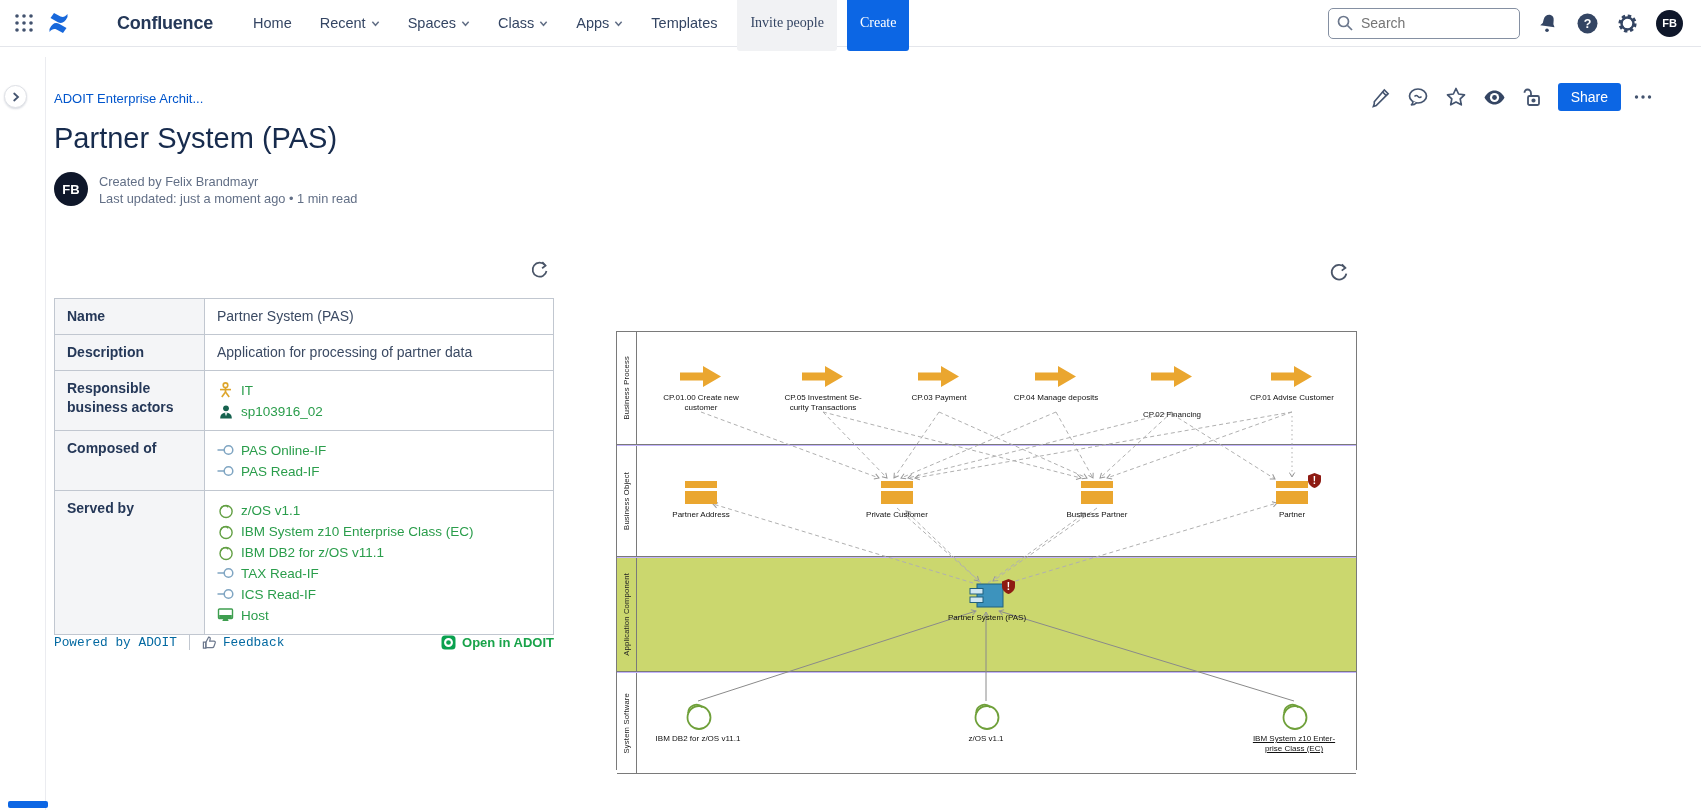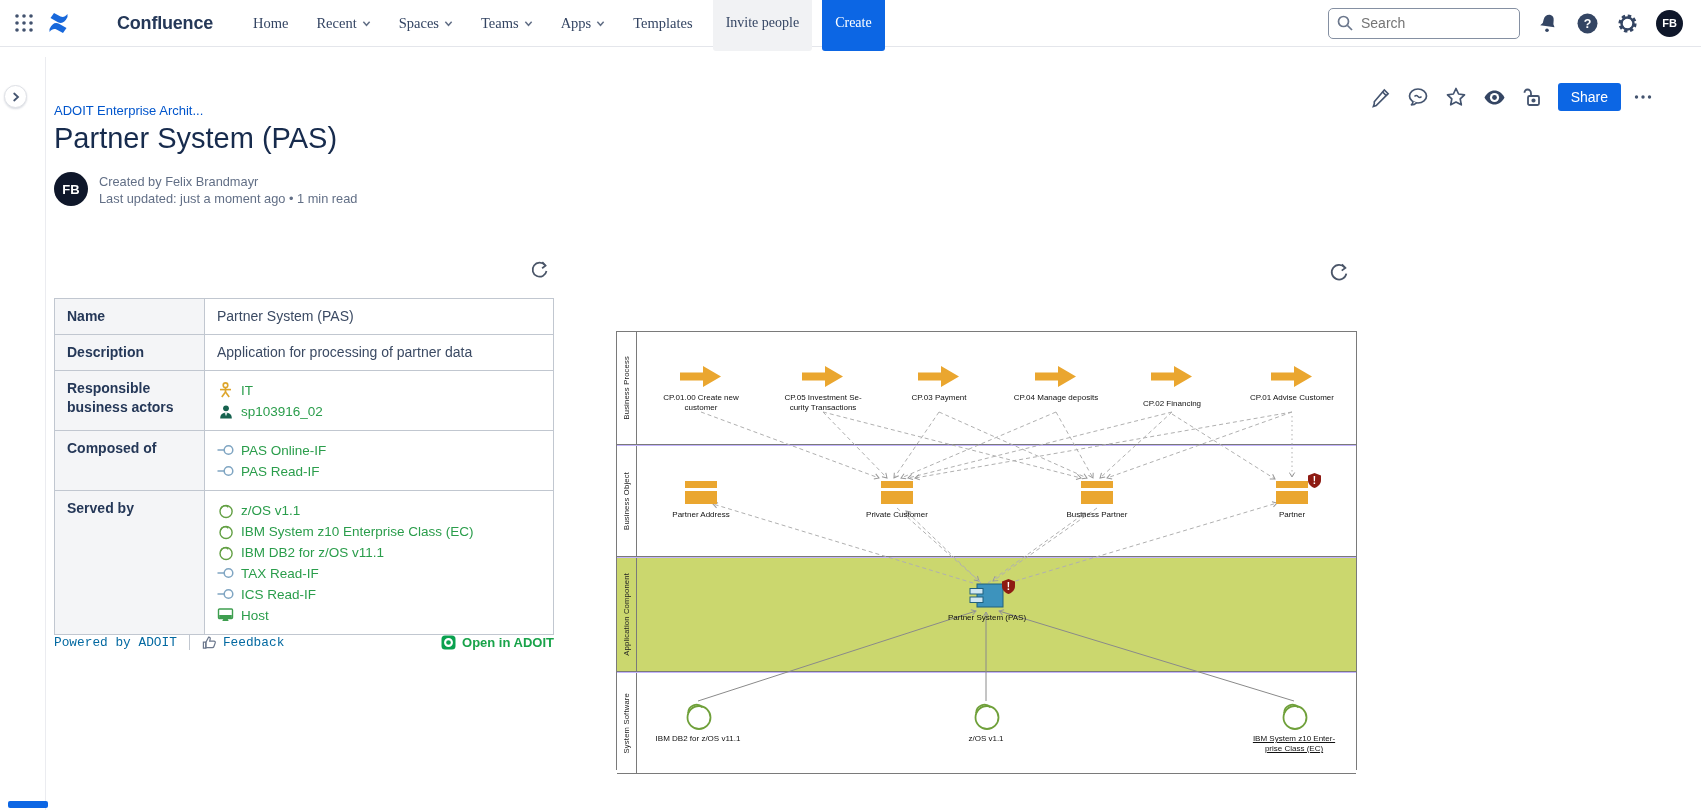--- a/index.html
+++ b/index.html
@@ -9,41 +9,41 @@
   
   .topnav { position:absolute; top:0; left:0; width:1701px; height:47px; background:#fff;
     border-bottom:1px solid #E4E6EB; display:flex; align-items:center; justify-content:space-between; z-index:30;}
   .nav-left { display:flex; align-items:center; height:100%; }
   .icon-btn { border:none; background:none; cursor:pointer; display:flex; align-items:center; justify-content:center; }
   .grid-btn { width:32px; height:32px; margin-left:8px; border-radius:4px;}
   .logo { display:flex; align-items:center; margin-left:6px; margin-right:26px;gap:39px;}
   .logo-word { font-size:18px; font-weight:700; color:#253858; margin-left:7px; letter-spacing:-.2px;}
   .nav-menu { display:flex; align-items:center; height:100%; }
   .nav-item { display:flex; align-items:center; gap:5px; padding:0 14px; height:100%;
-    font-size:14.5px; color:#344563; cursor:pointer; background:none; border:none; font-family:Liberation Serif, serif;}
+    font-size:14.5px; color:#344563; cursor:pointer; background:none; border:none; font-family:Liberation Sans, sans-serif;}
   .btn { border:none; border-radius:3px; font-size:14px; font-family:Liberation Serif, serif; cursor:pointer; padding:20px 13px; }
   .btn-subtle { background:#F1F2F4; color:#344563; margin-left:6px; }
   .btn-primary { background:#0C66E4; color:#fff; font-weight:500; margin-left:10px; }
   .nav-right { display:flex; align-items:center; gap:17px; padding-right:18px; }
   .searchbox { position:relative; width:192px; height:31px; }
   .searchbox input { width:100%; height:100%; border:1px solid #8590A2; border-radius:5px;
     padding:0 8px 0 32px; font-size:14px; color:#344563; font-family:inherit; background:#fff;}
   .searchbox .mag { position:absolute; left:8px; top:6px; }
   .avatar { width:27px; height:27px; border-radius:50%; background:#0f172a; color:#fff;
     font-size:11px; font-weight:700; display:flex; align-items:center; justify-content:center; cursor:pointer;}
 
   
   .rail-divider { position:absolute; left:45px; top:57px; bottom:0; width:1px; background:#EBECF0; }
   .rail-expand { position:absolute; left:4px; top:85px; width:23px; height:23px; border-radius:50%;
     background:#fff; border:1px solid #DFE1E6; box-shadow:0 1px 2px rgba(9,30,66,.15); cursor:pointer;
     display:flex; align-items:center; justify-content:center; }
   .rail-scroll { position:absolute; left:8px; top:801px; width:40px; height:7px; background:#0C66E4; border-radius:2px; cursor:pointer;}
 
   
-  .breadcrumb { position:absolute; left:54px; top:103px; font-size:13px; color:#0055CC; cursor:pointer; }
+  .breadcrumb { position:absolute; left:54px; top:91px; font-size:13px; color:#0055CC; cursor:pointer; }
   .page-actions { position:absolute; right:42px; top:83px; display:flex; align-items:center; gap:5px; }
   .pa-icon { width:33px; height:28px; border-radius:3px; background:none; border:none; cursor:pointer;
     display:flex; align-items:center; justify-content:center;}
   .share-btn { background:#0C66E4; color:#fff; border:none; border-radius:3px; font-size:14px; font-weight:500;
     padding:6px 13px; margin-left:4px; cursor:pointer; font-family:inherit;}
   .page-title { position:absolute; left:54px; top:122px; font-size:29px; font-weight:500; color:#172B4D; }
   .byline { position:absolute; left:54px; top:172px; display:flex; gap:11px; }
   .byline .avatar { width:34px; height:34px; font-size:13px; }
   .byline-text { font-size:12.8px; color:#626F86; line-height:17px; padding-top:1px;}
 
@@ -110,21 +110,21 @@
               <polyline points="1.5,3 5,7 8.5,3"></polyline>
             </svg></span>
         </button>
         <button class="nav-item">
           <span>Spaces</span>
           <span><svg width="9" height="9" viewBox="0 0 10 10" fill="none" stroke="#626F86" stroke-width="1.6">
               <polyline points="1.5,3 5,7 8.5,3"></polyline>
             </svg></span>
         </button>
         <button class="nav-item">
-          <span>Teams</span>
+          <span>Class</span>
           <span><svg width="9" height="9" viewBox="0 0 10 10" fill="none" stroke="#626F86" stroke-width="1.6">
               <polyline points="1.5,3 5,7 8.5,3"></polyline>
             </svg></span>
         </button>
         <button class="nav-item">
           <span>Apps</span>
           <span><svg width="9" height="9" viewBox="0 0 10 10" fill="none" stroke="#626F86" stroke-width="1.6">
               <polyline points="1.5,3 5,7 8.5,3"></polyline>
             </svg></span>
         </button>
@@ -440,21 +440,21 @@
         </svg></div><div style="margin-top: 3px;">CP.05 Investment Se-
 curity Transactions</div></div>
     <div class="dnode" style="left: 266px; top: 31px; width: 112px;"><div class="glyph"><svg width="44" height="27" viewBox="0 0 44 27">
           <path d="M1 9.5 H24 V3 L42 13.5 L24 24 V17.5 H1 Z" fill="#EAA62F"></path>
         </svg></div><div style="margin-top: 3px;">CP.03 Payment</div></div>
     <div class="dnode" style="left: 383px; top: 31px; width: 112px;"><div class="glyph"><svg width="44" height="27" viewBox="0 0 44 27">
           <path d="M1 9.5 H24 V3 L42 13.5 L24 24 V17.5 H1 Z" fill="#EAA62F"></path>
         </svg></div><div style="margin-top: 3px;">CP.04 Manage deposits</div></div>
     <div class="dnode" style="left: 499px; top: 31px; width: 112px;"><div class="glyph"><svg width="44" height="27" viewBox="0 0 44 27">
           <path d="M1 9.5 H24 V3 L42 13.5 L24 24 V17.5 H1 Z" fill="#EAA62F"></path>
-        </svg></div><div style="margin-top: 9px;">CP.02 Financing</div></div>
+        </svg></div><div style="margin-top: 20px;">CP.02 Financing</div></div>
     <div class="dnode" style="left: 619px; top: 31px; width: 112px;"><div class="glyph"><svg width="44" height="27" viewBox="0 0 44 27">
           <path d="M1 9.5 H24 V3 L42 13.5 L24 24 V17.5 H1 Z" fill="#EAA62F"></path>
         </svg></div><div style="margin-top: 3px;">CP.01 Advise Customer</div></div>
     <div class="dnode" style="left: 28px; top: 148px; width: 112px;"><div class="glyph"><svg width="36" height="26" viewBox="0 0 36 26">
           <rect x="2" y="1" width="32" height="7" fill="#EAA62F"></rect>
           <rect x="2" y="11" width="32" height="13" fill="#EAA62F"></rect>
         </svg></div><div style="margin-top: 4px;">Partner Address</div></div>
     <div class="dnode" style="left: 224px; top: 148px; width: 112px;"><div class="glyph"><svg width="36" height="26" viewBox="0 0 36 26">
           <rect x="2" y="1" width="32" height="7" fill="#EAA62F"></rect>
           <rect x="2" y="11" width="32" height="13" fill="#EAA62F"></rect>

